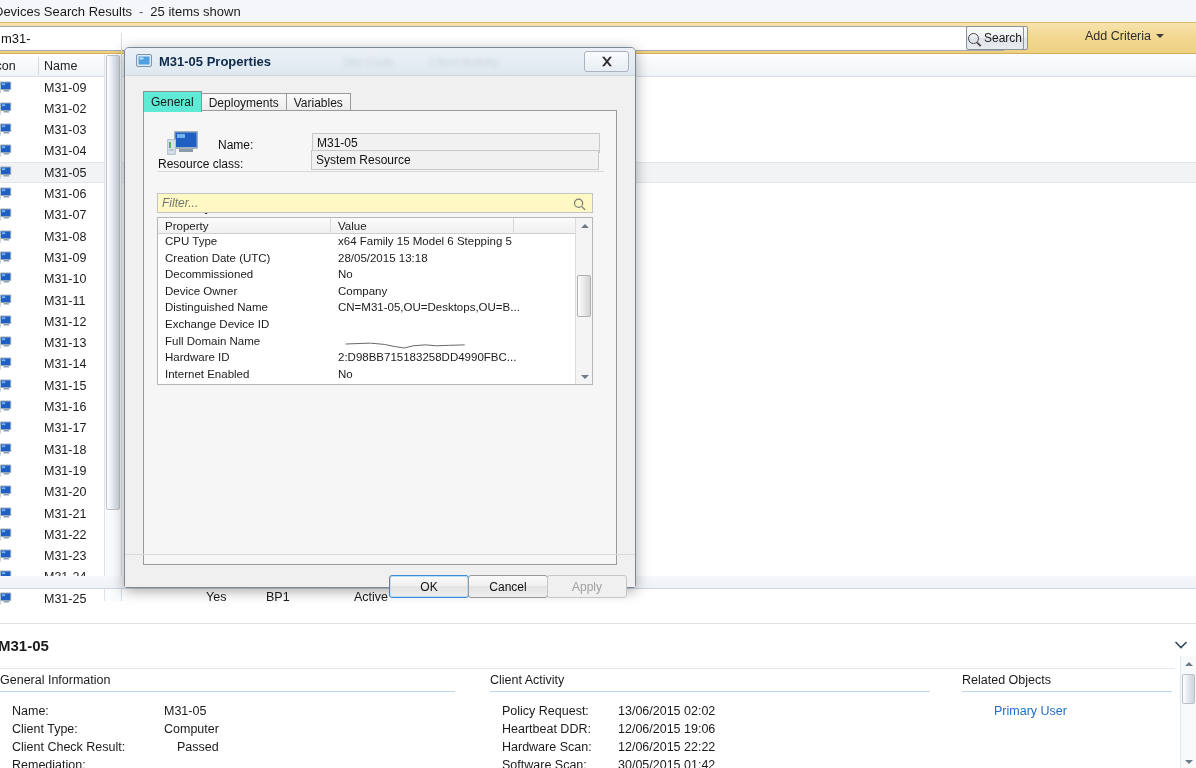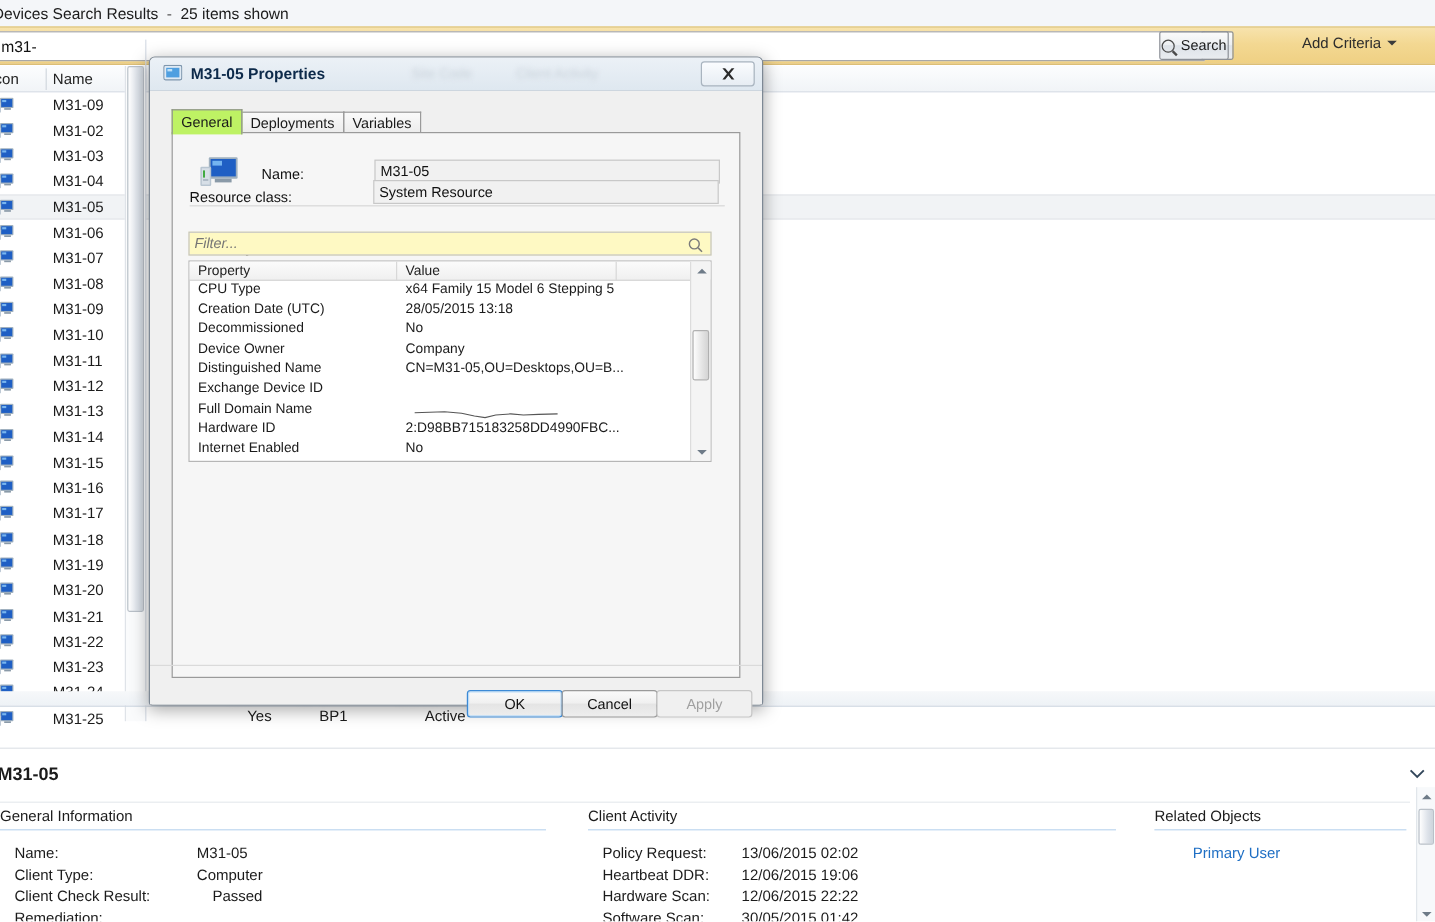--- a/index.html
+++ b/index.html
@@ -187,21 +187,21 @@
     background:#f0f0f0;
   }
   .tabs { position:absolute; left:18px; top:15px; display:flex; align-items:flex-end; }
   .tab {
     height:19px; padding:0 7px; font-size:12px; color:#1a1a1a;
     background: linear-gradient(to bottom,#fafafa,#ebebeb);
     border:1px solid #9a9a9a; border-bottom:none;
     display:flex;align-items:center; cursor:pointer;
     margin-right:-1px; position:relative;
   }
-  .tab.active { background:#bef264; height:21px; z-index:2; border-color:#8f8f8f; }
+  .tab.active { background:#5eead4; height:21px; z-index:2; border-color:#8f8f8f; }
   .tab-panel {
     position:absolute; left:18px; top:34px; width:474px; height:455px;
     background:#f6f6f6; border:1px solid #9a9a9a;
   }
   .pc-icon { position:absolute; left:22px; top:19px; width:32px; height:28px; }
   .fld-label { position:absolute; font-size:12px; color:#111; }
   .fld-box {
     position:absolute; background:#f1f1f1;
     border:1px solid #c8c8c8;
     font-size:12px; color:#111;

